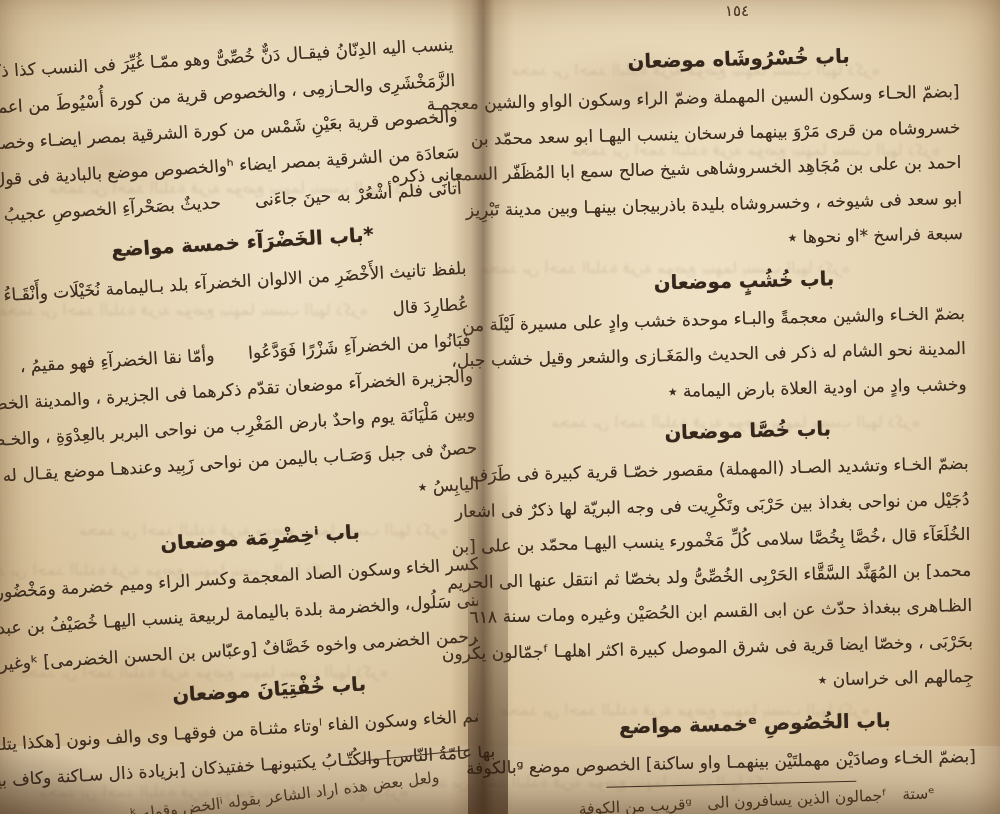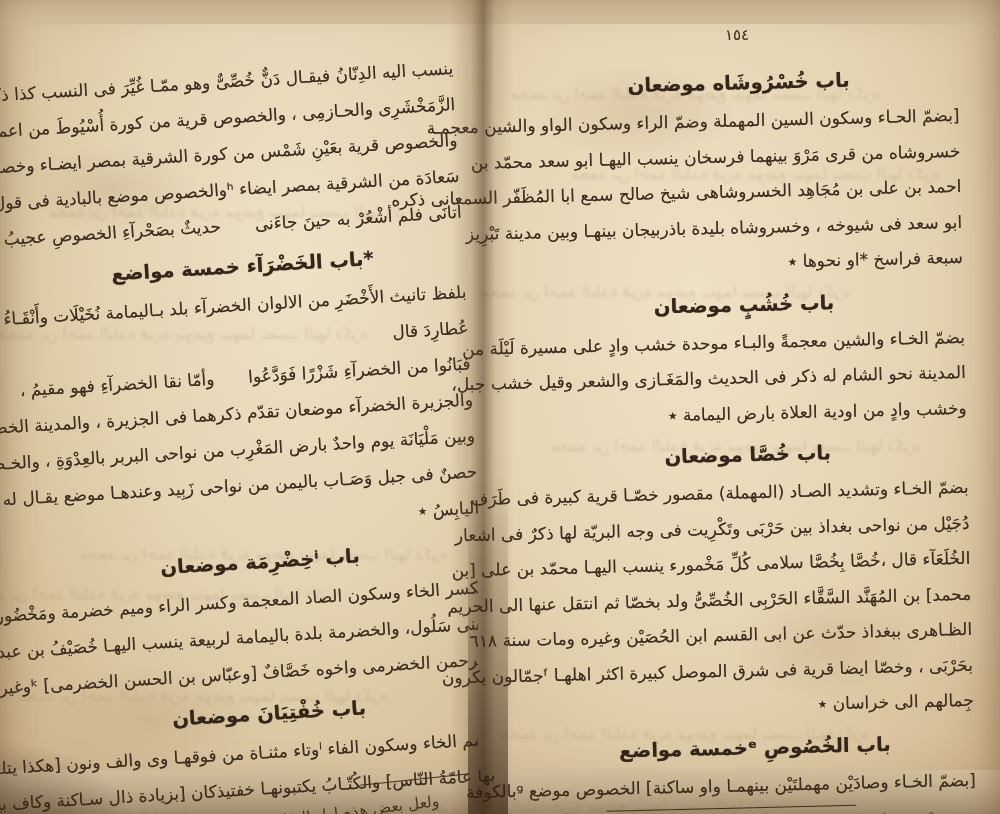--- a/index.html
+++ b/index.html
@@ -1,21 +1,21 @@
 <!DOCTYPE html>
 <html lang="ar"><head>
 <meta charset="utf-8">
 <style>
   html,body{margin:0;padding:0;background:#2b2119;}
   .book{
     position:relative;width:1000px;height:814px;overflow:hidden;
     font-family:"DejaVu Sans",sans-serif;color:#3c2c20;
     background:#d8c4a2;
   }
-  .page{position:absolute;top:0;height:746px;margin-top:24px;}
+  .page{position:absolute;top:0;height:746px;}
   .page.left{
     left:0;width:478px;
     background:radial-gradient(ellipse at 62% 32%, #eee1c6 0%, #e5d4b3 45%, #d8c39d 75%, #c8ae86 100%);
   }
   .page.right{
     left:478px;width:522px;
     background:radial-gradient(ellipse at 42% 38%, #efe1c5 0%, #e6d5b4 50%, #dac49f 80%, #ccb28b 100%);
   }
   .gutter{
     position:absolute;left:450px;top:0;width:64px;height:814px;pointer-events:none;

